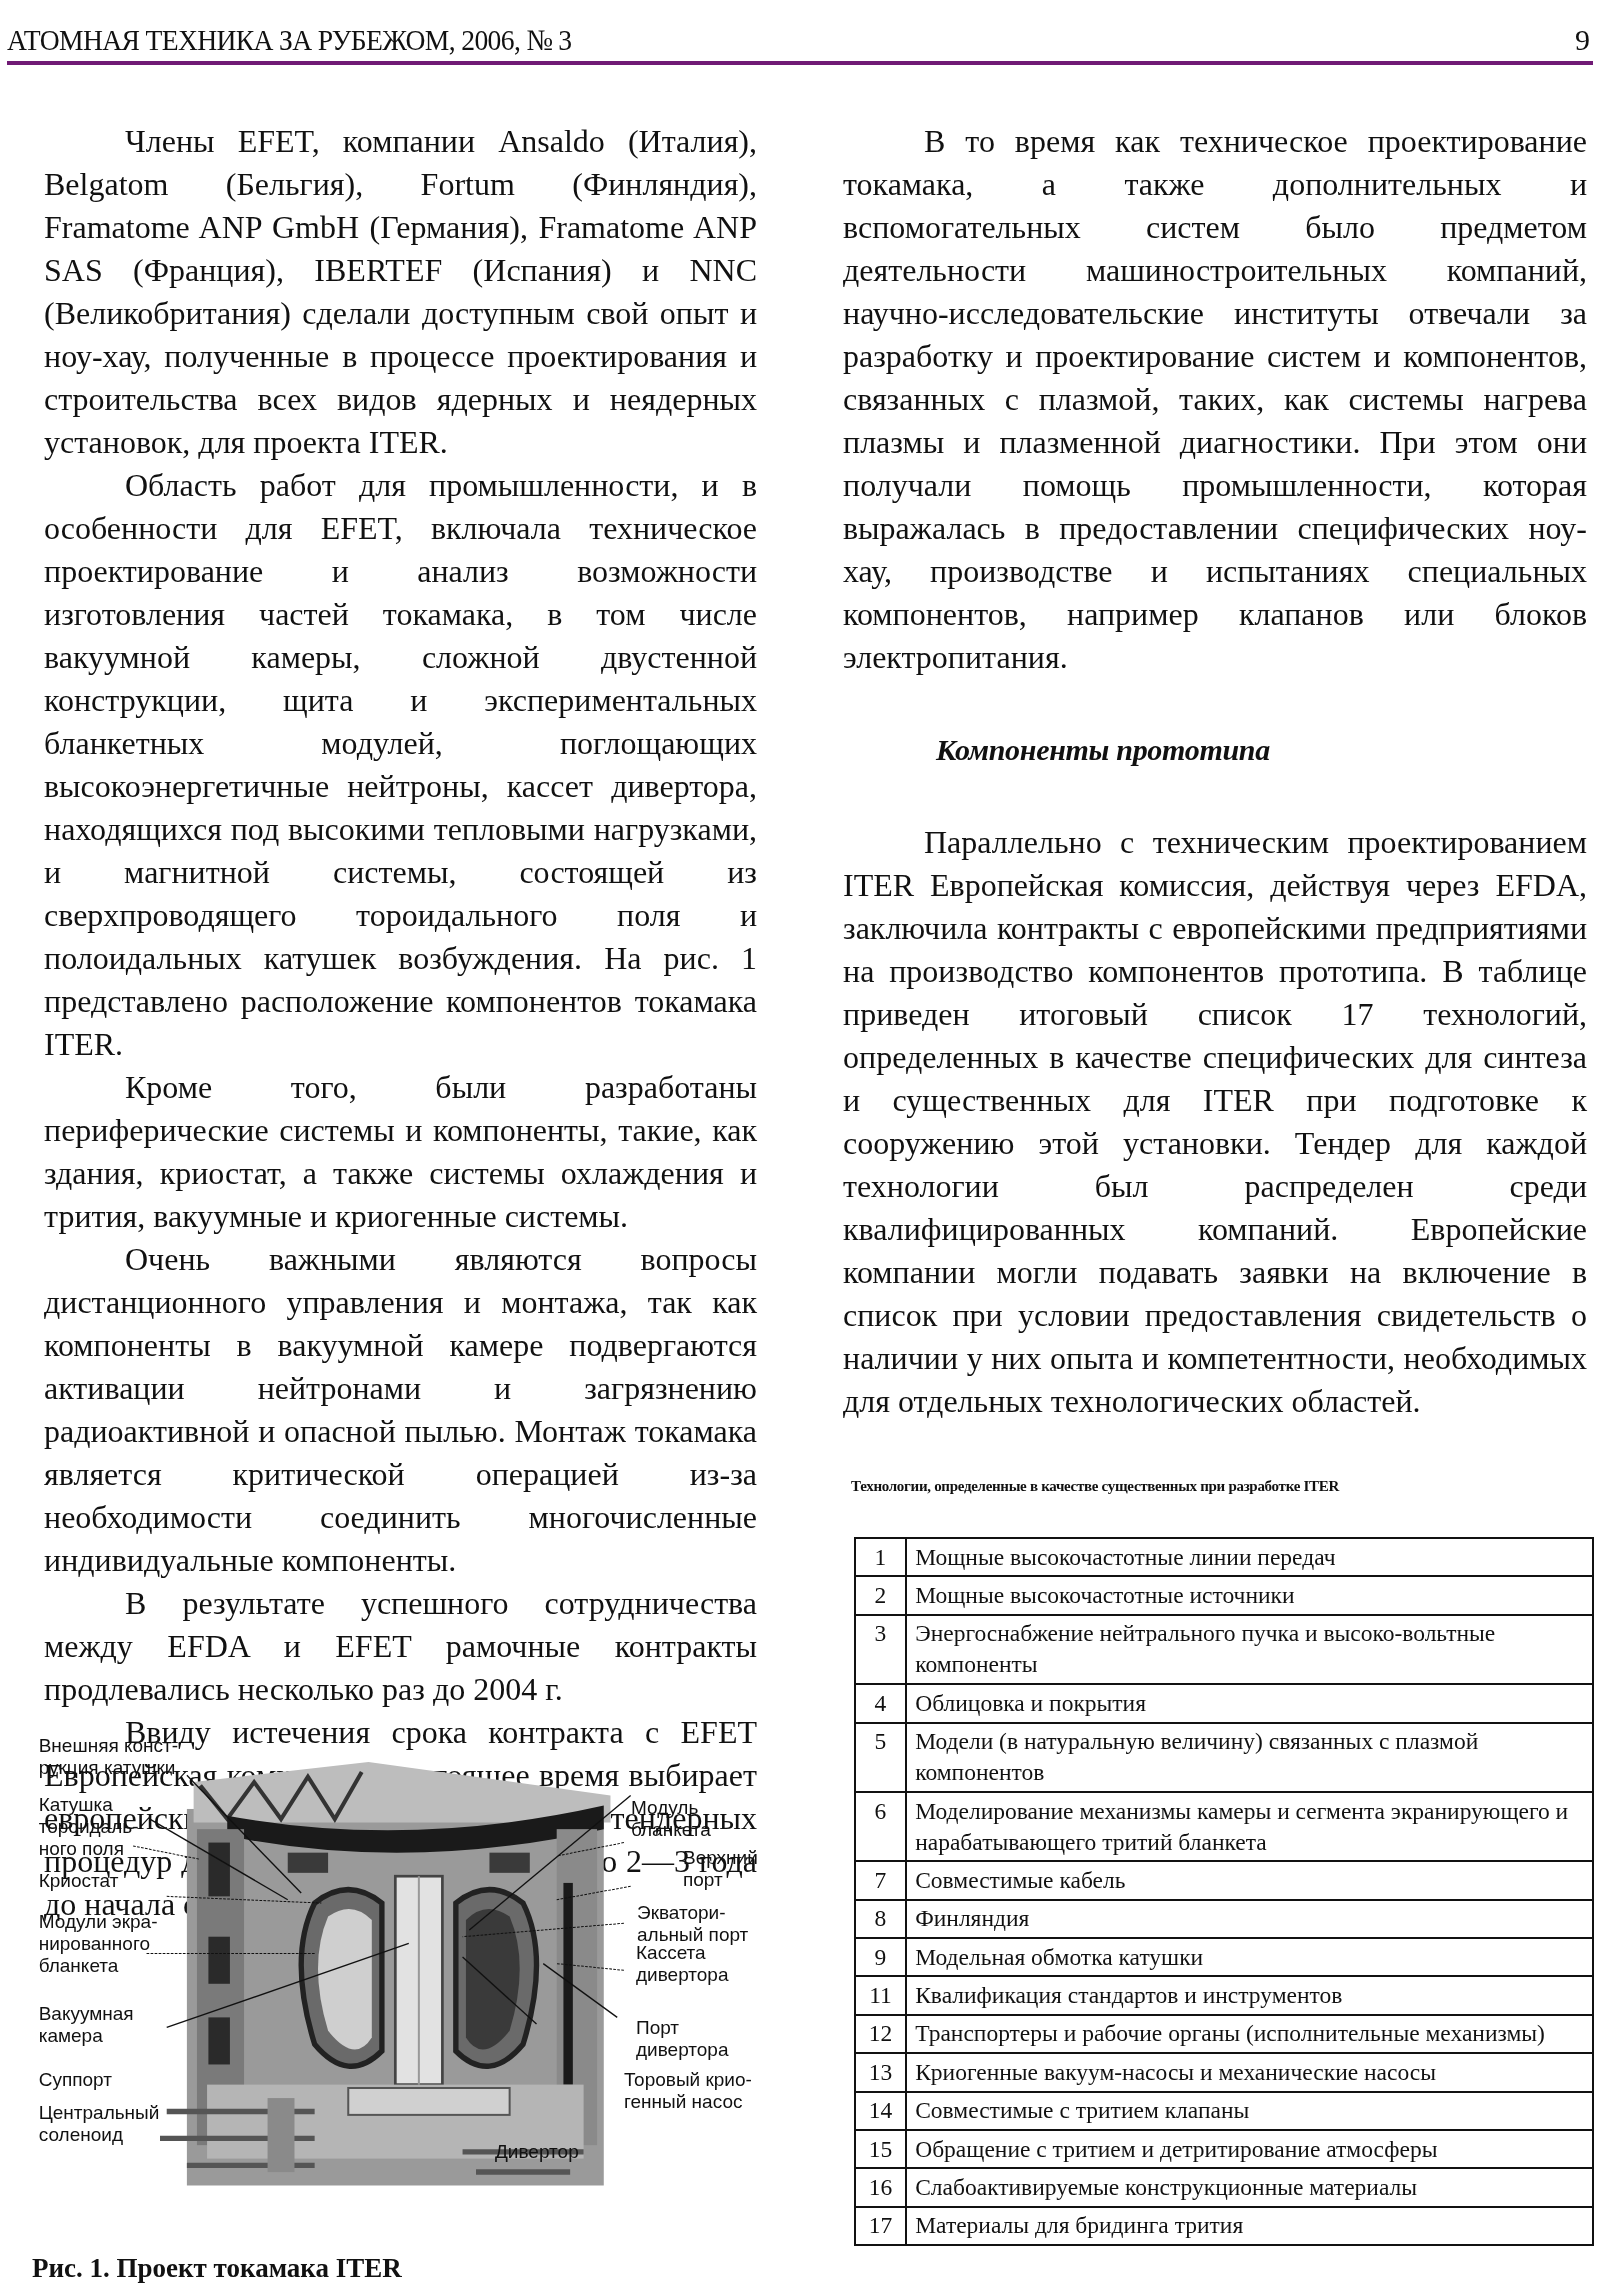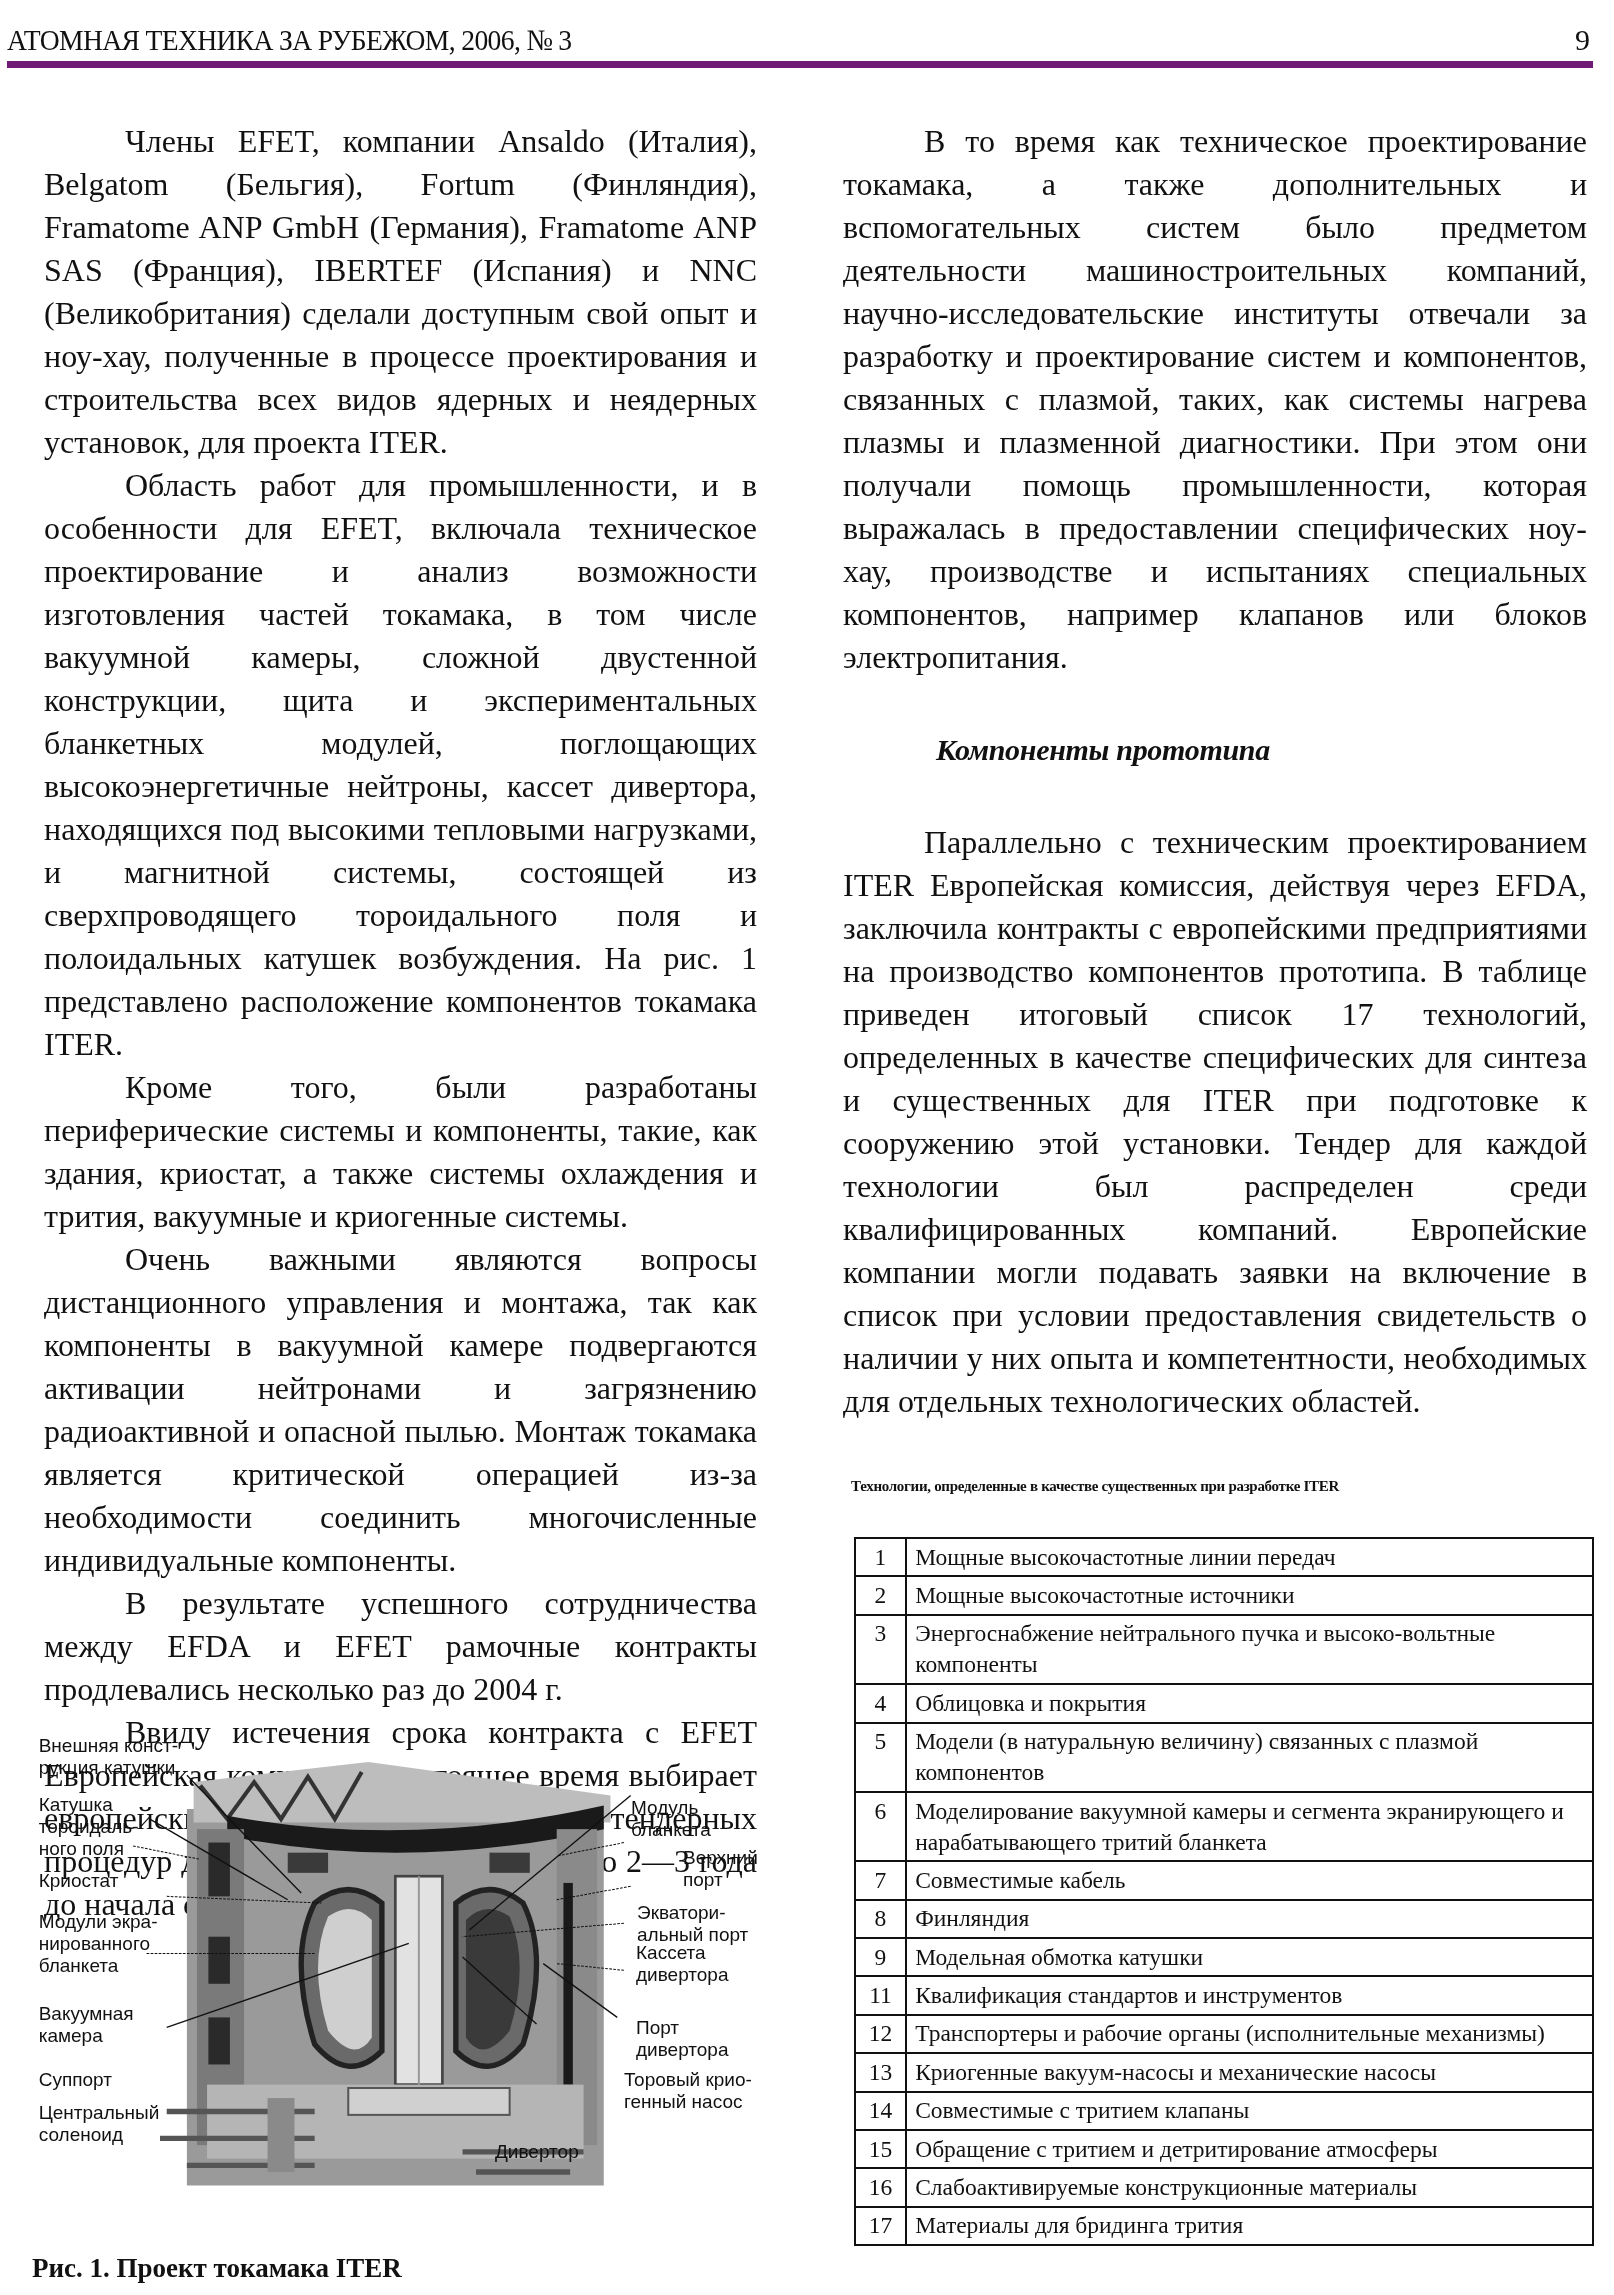--- a/index.html
+++ b/index.html
@@ -2,21 +2,21 @@
 <html style="font-size:10.8px"><head>
 <meta charset="utf-8">
 <style>
   html, body { margin: 0; padding: 0; background: #ffffff; }
   body {
     width: 1614px; height: 2295px; position: relative; overflow: hidden;
     font-family: "Liberation Serif", "DejaVu Serif", serif; color: #111;
   }
   .header {
     position: absolute; left: 6.7px; top: 23px; width: 1586px; height: 38px;
-    border-bottom: 7px solid #701a75;
+    border-bottom: 4px solid #701a75;
   }
   .header .title { position: absolute; left: 0; top: 0; font-size: 30px; letter-spacing: -0.7px; transform: scaleX(0.92); transform-origin: left; }
   .header .pagenum { position: absolute; right: 2.7px; top: 0; font-size: 30px; }
 
   .col { position: absolute; top: 120px; }
   .col-left { left: 44px; width: 713px; }
   .col-right { left: 843px; width: 744px; }
 
   .para {
     font-size: 32px; line-height: 43px; text-align: justify;
@@ -167,21 +167,21 @@
         <tr>
     <td class="num">4</td>
     <td>Облицовка и покрытия</td>
   </tr>
         <tr>
     <td class="num">5</td>
     <td>Модели (в натуральную величину) связанных с плазмой компонентов</td>
   </tr>
         <tr>
     <td class="num">6</td>
-    <td>Моделирование вакуумной камеры и сегмента экранирующего и нарабатывающего тритий бланкета</td>
+    <td>Моделирование механизмы камеры и сегмента экранирующего и нарабатывающего тритий бланкета</td>
   </tr>
         <tr>
     <td class="num">7</td>
     <td>Совместимые кабель</td>
   </tr>
         <tr>
     <td class="num">8</td>
     <td>Финляндия</td>
   </tr>
         <tr>

